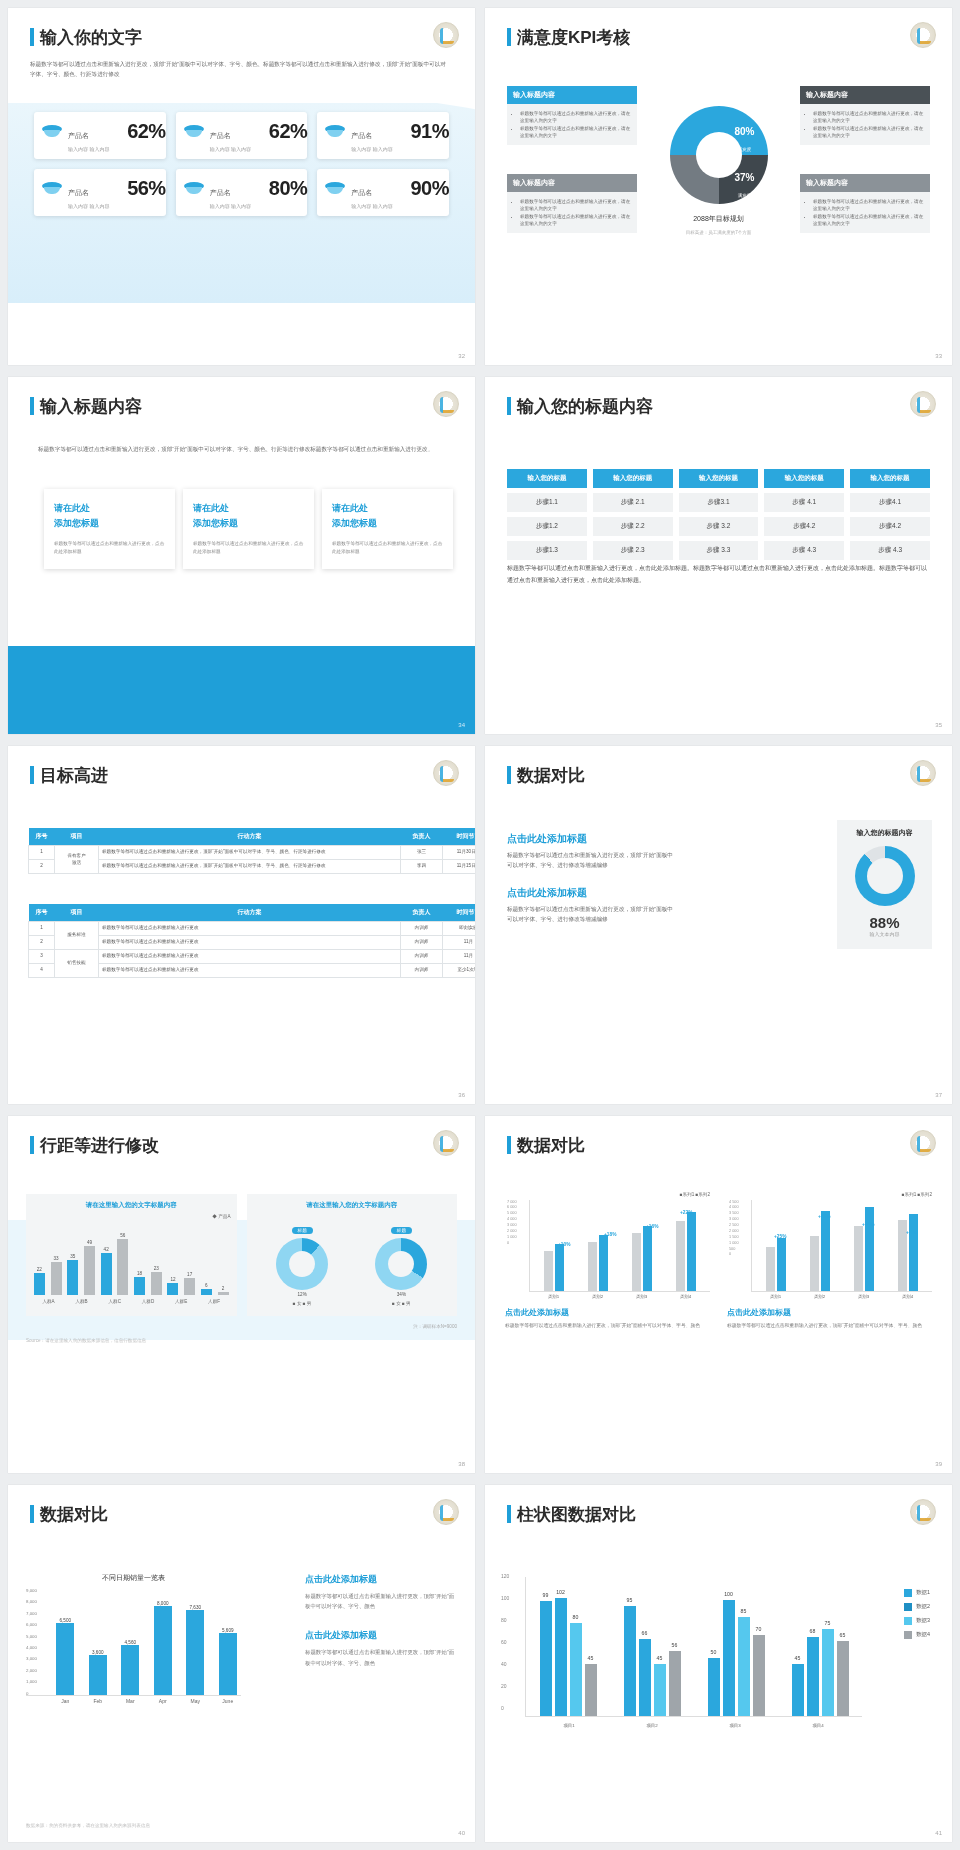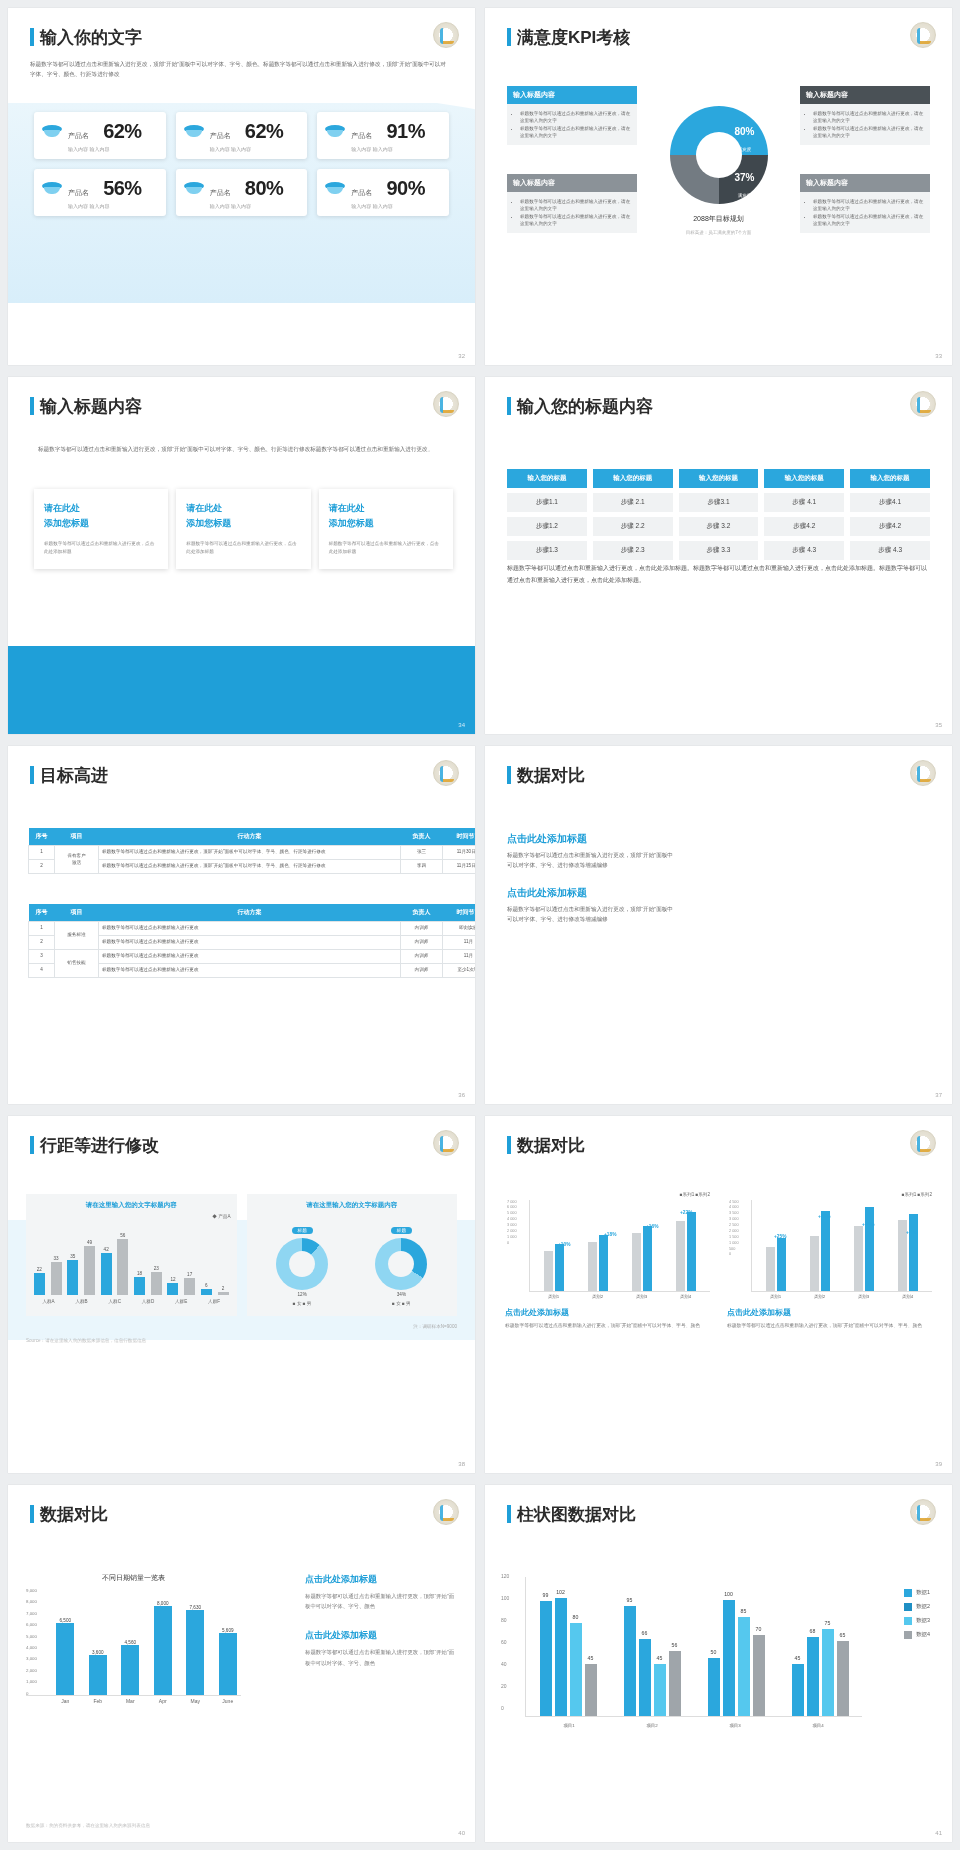--- a/index.html
+++ b/index.html
@@ -59,21 +59,21 @@
     background: linear-gradient(180deg, #eaf6fc 0%, #d8eefa 100%);
     clip-path: ellipse(120% 70% at 30% 60%);
   }
   .s32 .body { position: absolute; left: 22px; top: 52px; right: 24px; }
   .s32 .cards {
     position: absolute; left: 26px; top: 104px; right: 26px;
     display: grid; grid-template-columns: repeat(3, 1fr);
     gap: 10px 10px;
   }
   .card {
-    background: #fff; border-radius: 3px; padding: 8px 24px 7px 8px;
+    background: #fff; border-radius: 3px; padding: 8px 0 7px 8px;
     box-shadow: 0 1px 4px rgba(0,0,0,.12);
     display: flex; align-items: flex-start; gap: 6px;
   }
   .cicon { width: 20px; height: 16px; flex: 0 0 20px; position: relative; margin-top: 3px;}
   .cicon:before {
     content: ""; position: absolute; left: 0; top: 2px; width: 20px; height: 8px;
     border-radius: 50%; background: #2ba7dd;
   }
   .cicon:after {
     content: ""; position: absolute; left: 2px; top: 7px; width: 16px; height: 7px;
@@ -106,21 +106,21 @@
   }
   .dlabel { position: absolute; text-align: center; color: #fff; z-index: 3;}
   .dlabel b { font-size: 10px; display: block; }
   .dlabel span { font-size: 4.5px; }
   .s33 .goal { position: absolute; left: 50%; top: 206px; transform: translateX(-50%); font-size: 7px; color: #333;}
   .s33 .note { position: absolute; left: 50%; top: 222px; transform: translateX(-50%); font-size: 4.5px; color: #aaa;}
 
   
   .s34 .bluebar { position: absolute; left: 0; bottom: 0; width: 100%; height: 88px; background: #1f9fd8; }
   .s34 .intro { position: absolute; left: 30px; top: 68px; right: 40px; }
-  .s34 .boxes { position: absolute; left: 26px; right: 22px; top: 112px; display: flex; gap: 8px;}
+  .s34 .boxes { position: absolute; left: 36px; right: 22px; top: 112px; display: flex; gap: 8px;}
   .bx { flex: 1; background: #fff; box-shadow: 0 1px 5px rgba(0,0,0,.16); padding: 12px 10px; position: relative;}
   .bx h4 { font-size: 9px; color: #1f9fd8; line-height: 1.6; font-weight: bold;}
   .bx p { font-size: 4.6px; color: #888; line-height: 1.8; margin-top: 10px;}
 
   
   .s35 .cols { position: absolute; left: 22px; right: 22px; top: 92px; display: grid; grid-template-columns: repeat(5,1fr); gap: 6px;}
   .chead { background: #2ba7dd; color: #fff; font-size: 6.5px; text-align: center; padding: 5px 2px; font-weight: bold;}
   .ccell { background: #f0f2f3; color: #444; font-size: 6.5px; text-align: center; padding: 5px 2px; margin-top: 5px;}
   .s35 .ptext { position: absolute; left: 22px; right: 22px; top: 186px; font-size: 6px; color: #555; line-height: 1.9;}
 
@@ -477,20 +477,26 @@
       <div class="blk">
         <h5>点击此处添加标题</h5>
         <div class="desc">标题数字等都可以通过点击和重新输入进行更改，顶部“开始”面板中可以对字体、字号、进行修改等增减编修</div>
       </div>
       <div class="blk">
         <h5>点击此处添加标题</h5>
         <div class="desc">标题数字等都可以通过点击和重新输入进行更改，顶部“开始”面板中可以对字体、字号、进行修改等增减编修</div>
       </div>
     </div>
     <div class="panels">
+      <div class="dp">
+        <div class="dh">输入您的标题内容</div>
+        <div class="ring" style="background: conic-gradient(#2ba7dd 0 88%, #dfe3e6 88% 100%);"></div>
+        <div class="rv">88%</div>
+        <div class="rs">输入文本内容</div>
+      </div>
     </div>
     <div class="pno">37</div>
   </div>
 
   <div class="slide s38">
     <div class="band"></div>
     <div class="logo"></div>
     <div class="ttl">行距等进行修改</div>
     <div class="wrap">
       <div class="pane">

